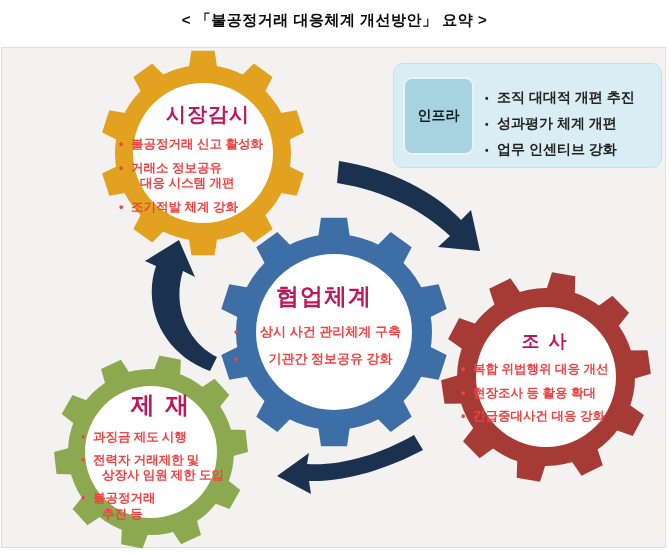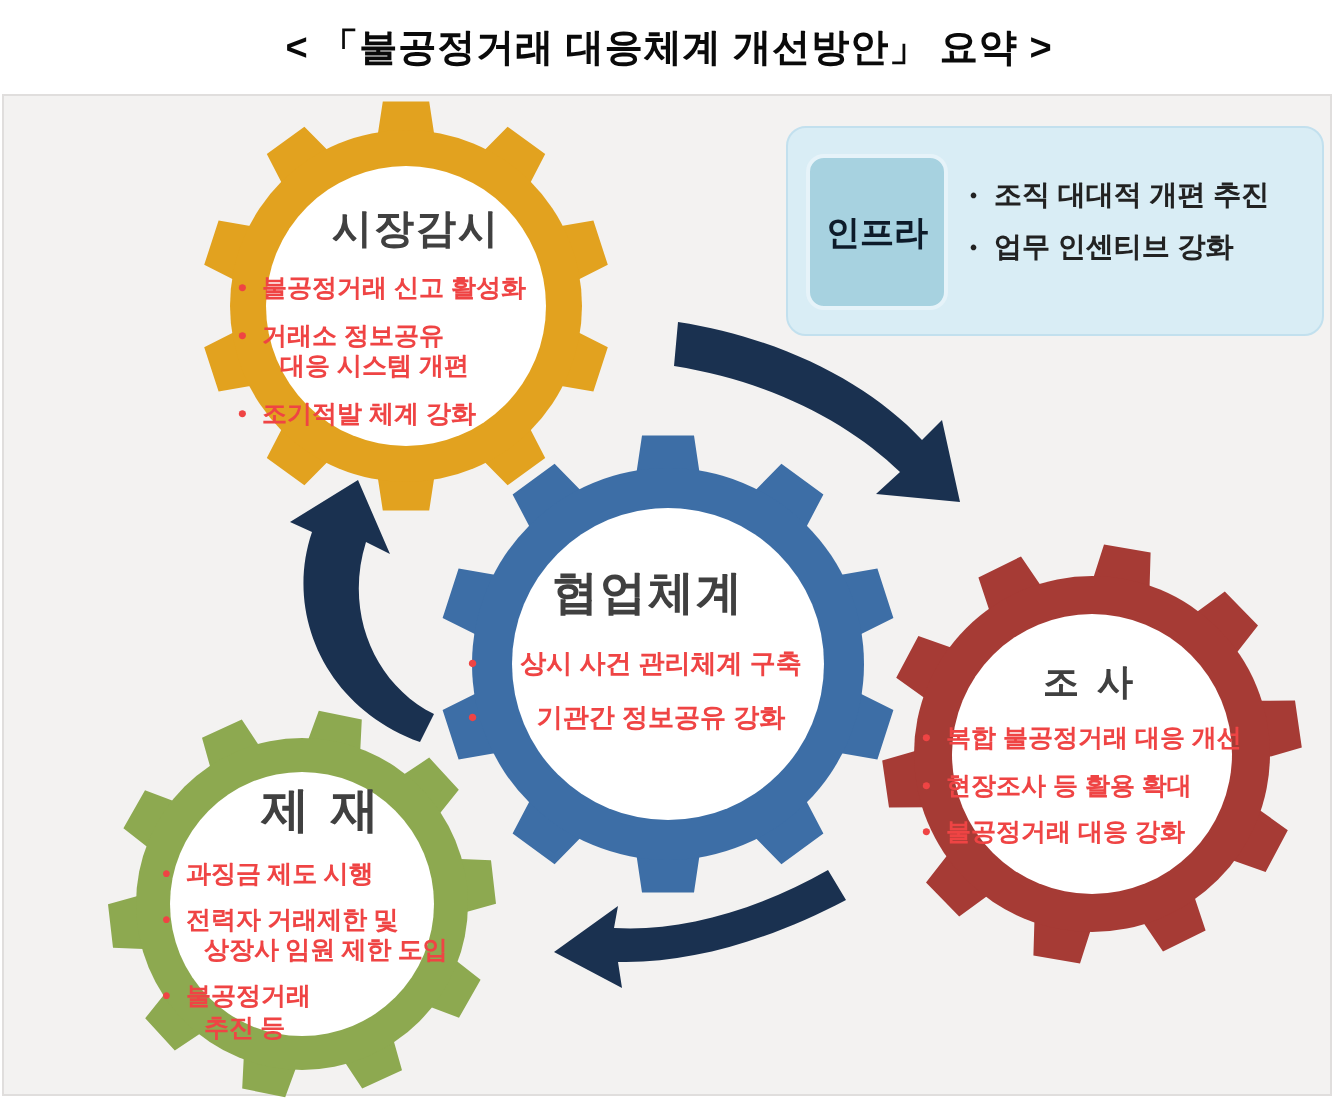--- a/index.html
+++ b/index.html
@@ -1,30 +1,30 @@
 <!DOCTYPE html>
 <html><head>
 <meta charset="utf-8">
 <style>
   html,body{margin:0;padding:0;background:#ffffff;}
   body{width:669px;height:553px;overflow:hidden;
        font-family:"Liberation Sans","DejaVu Sans",sans-serif;}
   .page{position:relative;width:669px;height:553px;background:#ffffff;}
 
   .main-title{position:absolute;top:11px;left:0;width:100%;text-align:center;
-       font-size:19px;font-weight:bold;color:#0a0a0a;letter-spacing:.5px;}
+       font-size:15px;font-weight:bold;color:#0a0a0a;letter-spacing:.5px;}
 
   .panel{position:absolute;left:1px;top:47px;width:665px;height:501px;
        box-sizing:border-box;border:1px solid;}
 
   svg.diagram{position:absolute;left:0;top:0;width:669px;height:553px;}
 
   
   .gtext{position:absolute;z-index:3;}
-  .gtitle{text-align:center;font-weight:bold;color:#404040;}
+  .gtitle{text-align:center;font-weight:bold;color:#be185d;}
   .gbullets{margin-top:9px;}
   .gb{position:relative;padding-left:13px;font-weight:bold;color:#ef4444;
       font-size:12.5px;line-height:1.25;margin-bottom:8px;}
   .gb::before{content:"•";position:absolute;left:1px;top:0;}
   .gb .l2{display:block;padding-left:9px;}
 
   .gtext.surveillance{left:118px;top:101px;width:180px;}
   .gtext.surveillance .gtitle{font-size:20px;letter-spacing:1px;}
 
   .gtext.cooperation{left:233px;top:281px;width:182px;}
@@ -39,21 +39,21 @@
   .gtext.sanction{left:80px;top:389px;width:162px;}
   .gtext.sanction .gtitle{font-size:24px;letter-spacing:2px;}
   .gtext.sanction .gb{margin-bottom:7px;font-family:Liberation Serif, serif;}
 
   
   .infra{position:absolute;left:393px;top:63px;width:269px;height:105px;
        border-radius:10px;border:1px solid;box-sizing:border-box;z-index:3;}
   .infra-label{position:absolute;left:9px;top:13px;width:71px;height:78px;
        border-radius:9px;border:2px solid;box-sizing:border-box;
        display:flex;align-items:center;justify-content:center;
-       font-size:17px;font-weight:bold;}
+       font-size:14px;font-weight:bold;}
   .infra-bullets{position:absolute;left:91px;top:27px;width:172px;}
   .ib{position:relative;padding-left:12px;font-size:14px;line-height:13px;
       font-weight:bold;color:#222;margin-bottom:13px;}
   .ib::before{content:"•";position:absolute;left:0;top:1px;font-size:10px;}
 </style>
 </head>
 <body>
 
 <div class="page">
 
@@ -84,20 +84,21 @@
       </g>
       <path d="M 339,161 C 391,169 435,192 461,220 L 471,210 L 480,251 L 438,247 L 450,236 C 425,212 387,191 337,183 Z" fill="#1a3150"></path>
       <path d="M 414,435 C 377,456 339,466 307,464 L 309,453 L 277,476 L 311,494 L 309,481 C 346,482 387,469 423,450 Z" fill="#1a3150"></path>
       <path d="M 210,371 C 163,354 142,307 156,266 L 145,261 L 179,240 L 195,277 L 183,271 C 172,306 187,342 217,357 Z" fill="#1a3150"></path>
     </svg>
 
   <div class="infra" id="infra-box" style="background: rgb(217, 237, 245); border-color: rgb(194, 224, 238);">
     <div class="infra-label" id="infra-label" style="background: rgb(167, 210, 224); border-color: rgb(230, 243, 249); color: rgb(13, 27, 42);">인프라</div>
     <div class="infra-bullets">
       <div class="ib"><span>조직 대대적 개편 추진</span></div>
+      <div class="ib"><span>성과평가 체계 개편</span></div>
       <div class="ib"><span>업무 인센티브 강화</span></div>
     </div>
   </div>
 
   <div class="gtext surveillance">
     <div class="gtitle">시장감시</div>
     <div class="gbullets">
       <div class="gb"><span>불공정거래 신고 활성화</span></div>
       <div class="gb"><span>거래소 정보공유</span><span class="l2">대응 시스템 개편</span></div>
       <div class="gb"><span>조기적발 체계 강화</span></div>
@@ -108,23 +109,23 @@
     <div class="gtitle">협업체계</div>
     <div class="gbullets">
       <div class="gb"><span>상시 사건 관리체계 구축</span></div>
       <div class="gb"><span>기관간 정보공유 강화</span></div>
     </div>
   </div>
 
   <div class="gtext investigation">
     <div class="gtitle">조 사</div>
     <div class="gbullets">
-      <div class="gb"><span>복합 불공정거래 대응 개선</span></div>
+      <div class="gb"><span>복합 위법행위 대응 개선</span></div>
       <div class="gb"><span>현장조사 등 활용 확대</span></div>
-      <div class="gb"><span>불공정거래 대응 강화</span></div>
+      <div class="gb"><span>긴급중대사건 대응 강화</span></div>
     </div>
   </div>
 
   <div class="gtext sanction">
     <div class="gtitle">제 재</div>
     <div class="gbullets">
       <div class="gb"><span>과징금 제도 시행</span></div>
       <div class="gb"><span>전력자 거래제한 및</span><span class="l2">상장사 임원 제한 도입</span></div>
       <div class="gb"><span>불공정거래</span><span class="l2">추진 등</span></div>
     </div>

